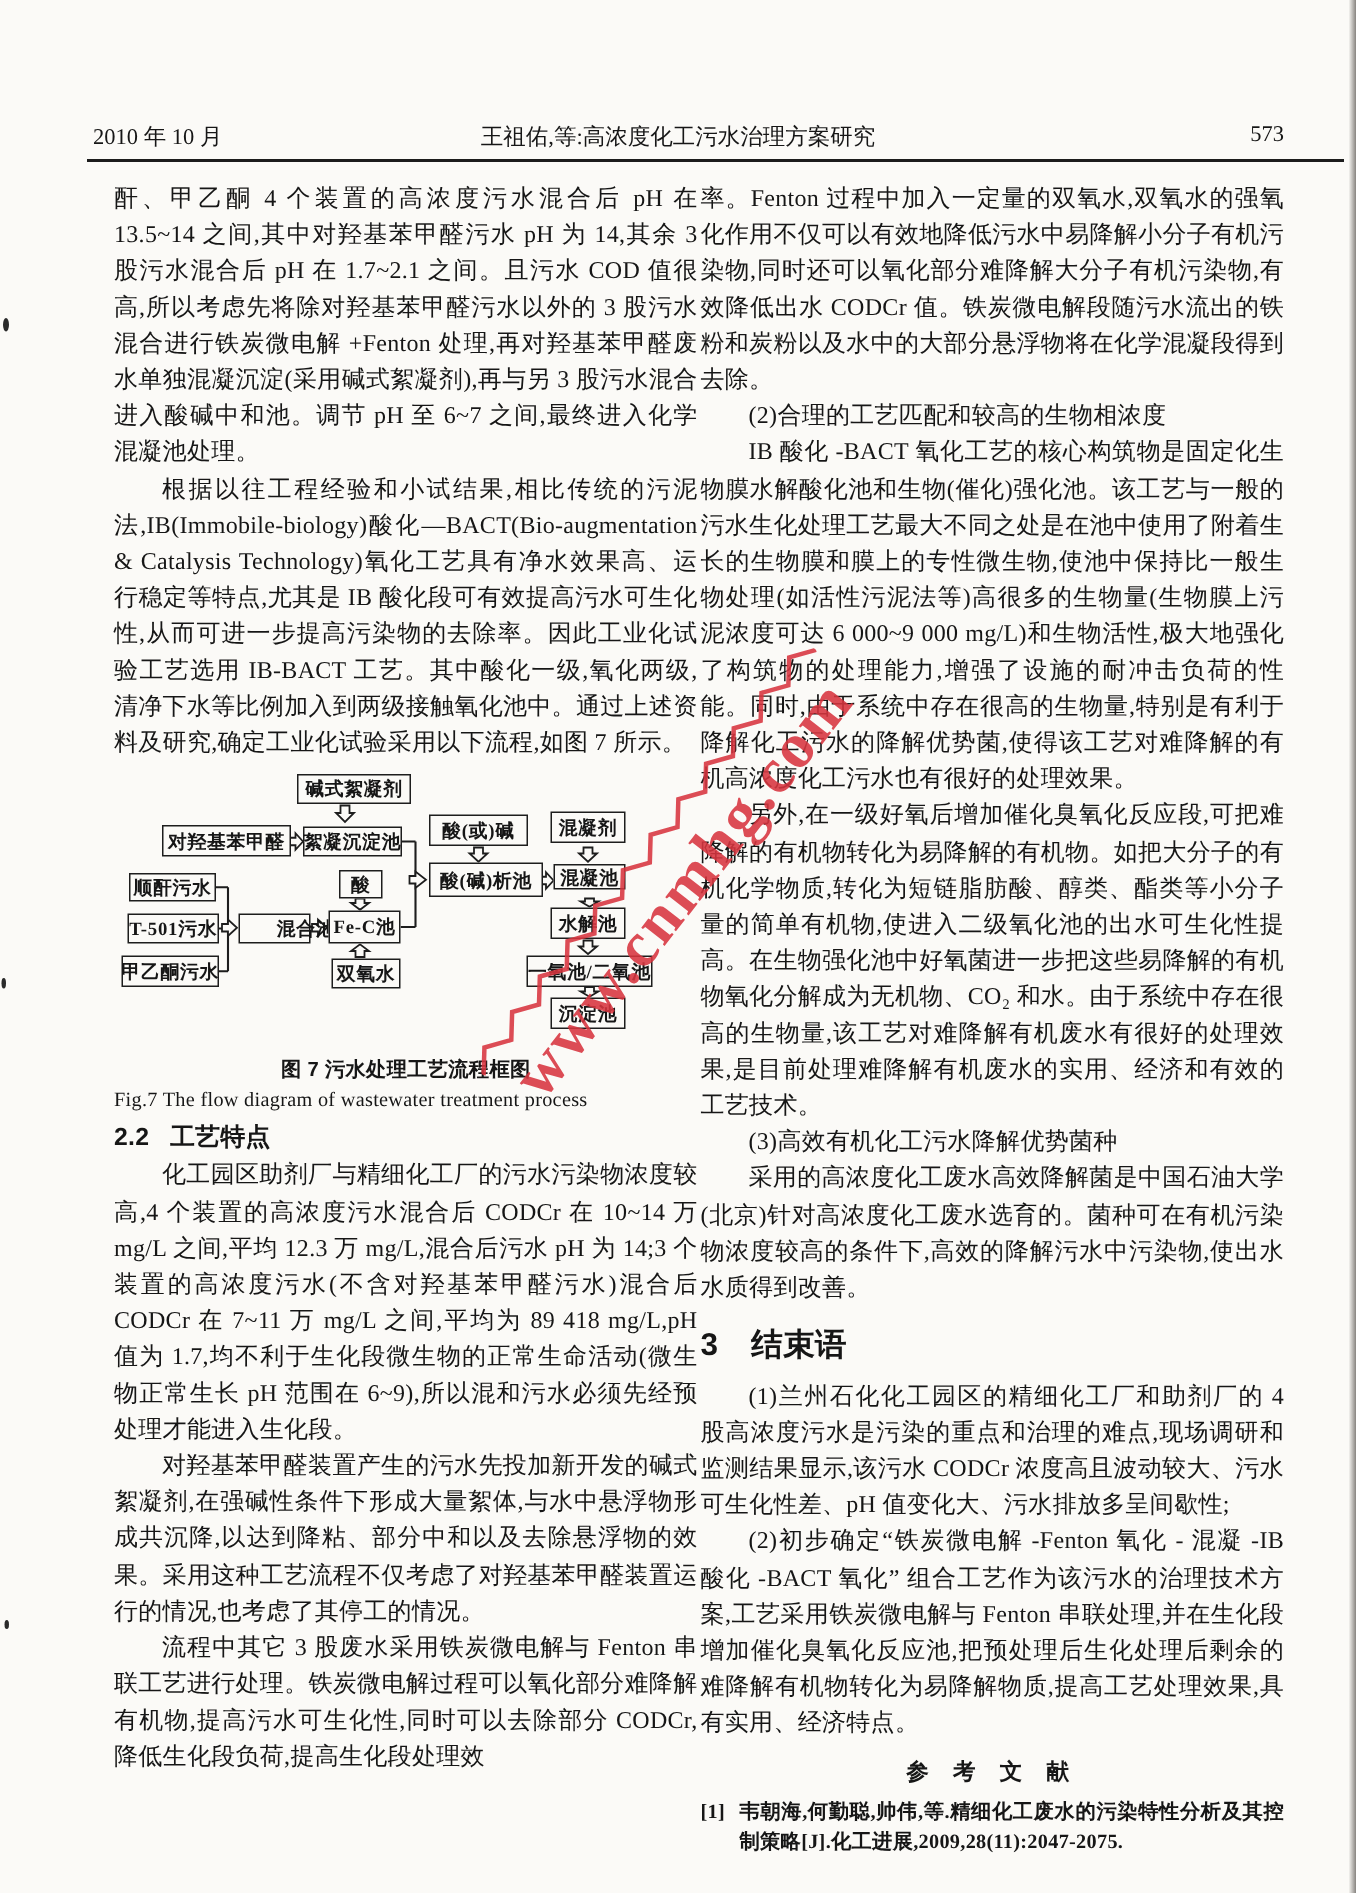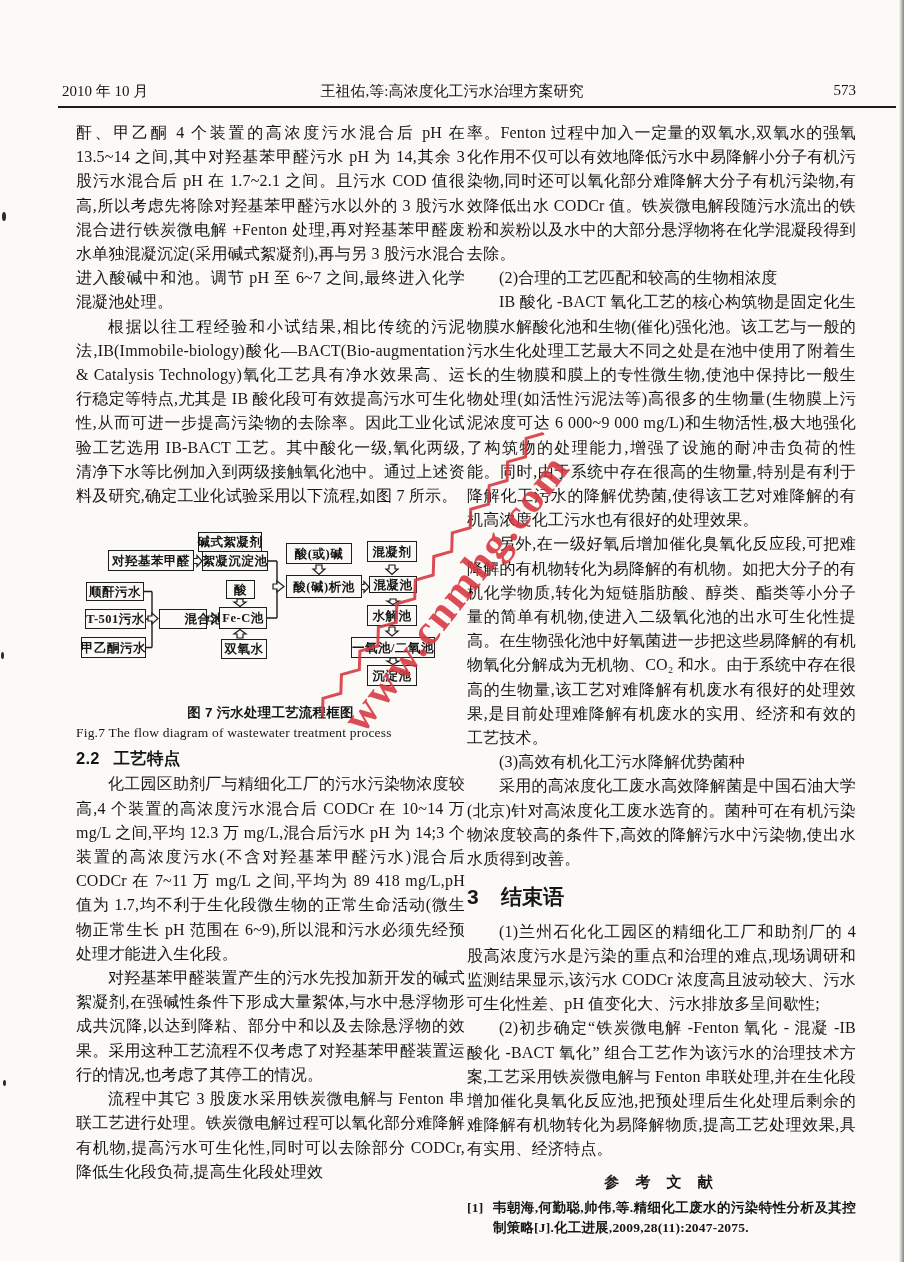--- a/index.html
+++ b/index.html
@@ -117,21 +117,21 @@
             <polygon points="161,124 167,124 167,120 170,120 164,115.5 158,120 161,120"></polygon>
 
             <polygon points="117,44.5 121,44.5 121,41.5 126,47 121,52.5 121,49.5 117,49.5"></polygon>
             <polygon points="132,102 136,102 136,99 142,104.5 136,110 136,107 132,107"></polygon>
             <polygon points="72,102 76,102 76,99 82,104.5 76,110 76,107 72,107"></polygon>
             <polygon points="197,70 201,70 201,67 208,72.5 201,78 201,75 197,75"></polygon>
             <polygon points="285,70.5 288,70.5 288,67.5 293,73 288,78.5 288,75.5 285,75.5"></polygon>
           </g>
         </svg>
 
-        <div class="dnode" style="left:122px;top:18px;width:64px;height:20px;">碱式絮凝剂</div>
+        <div class="dnode" style="left:122px;top:2px;width:76px;height:20px;">碱式絮凝剂</div>
         <div class="dnode" style="left:32px;top:36px;width:86px;height:21px;">对羟基苯甲醛</div>
         <div class="dnode" style="left:126px;top:37px;width:66px;height:20px;">絮凝沉淀池</div>
         <div class="dnode" style="left:210px;top:29px;width:66px;height:21px;">酸(或)碱</div>
         <div class="dnode" style="left:291px;top:27px;width:50px;height:21px;">混凝剂</div>
         <div class="dnode" style="left:150px;top:66px;width:29px;height:19px;">酸</div>
         <div class="dnode" style="left:10px;top:68px;width:58px;height:19px;">顺酐污水</div>
         <div class="dnode" style="left:9px;top:95px;width:61px;height:20px;">T-501污水</div>
         <div class="dnode" style="left:5px;top:123px;width:65px;height:21px;">甲乙酮污水</div>
         <div class="dnode" style="left:83px;top:95px;width:48px;height:20px;padding-left:44px;">混合池</div>
         <div class="dnode" style="left:143px;top:93px;width:48px;height:22px;">Fe-C池</div>

